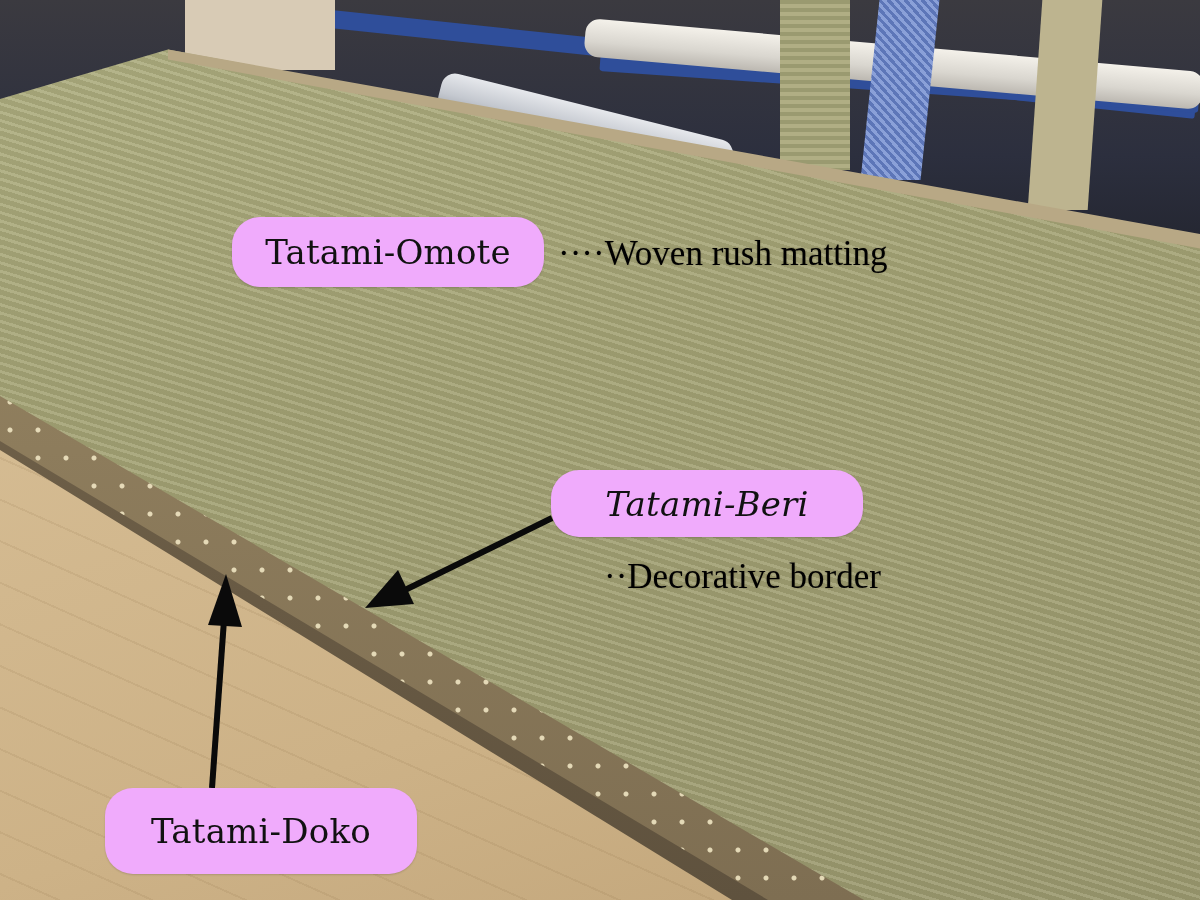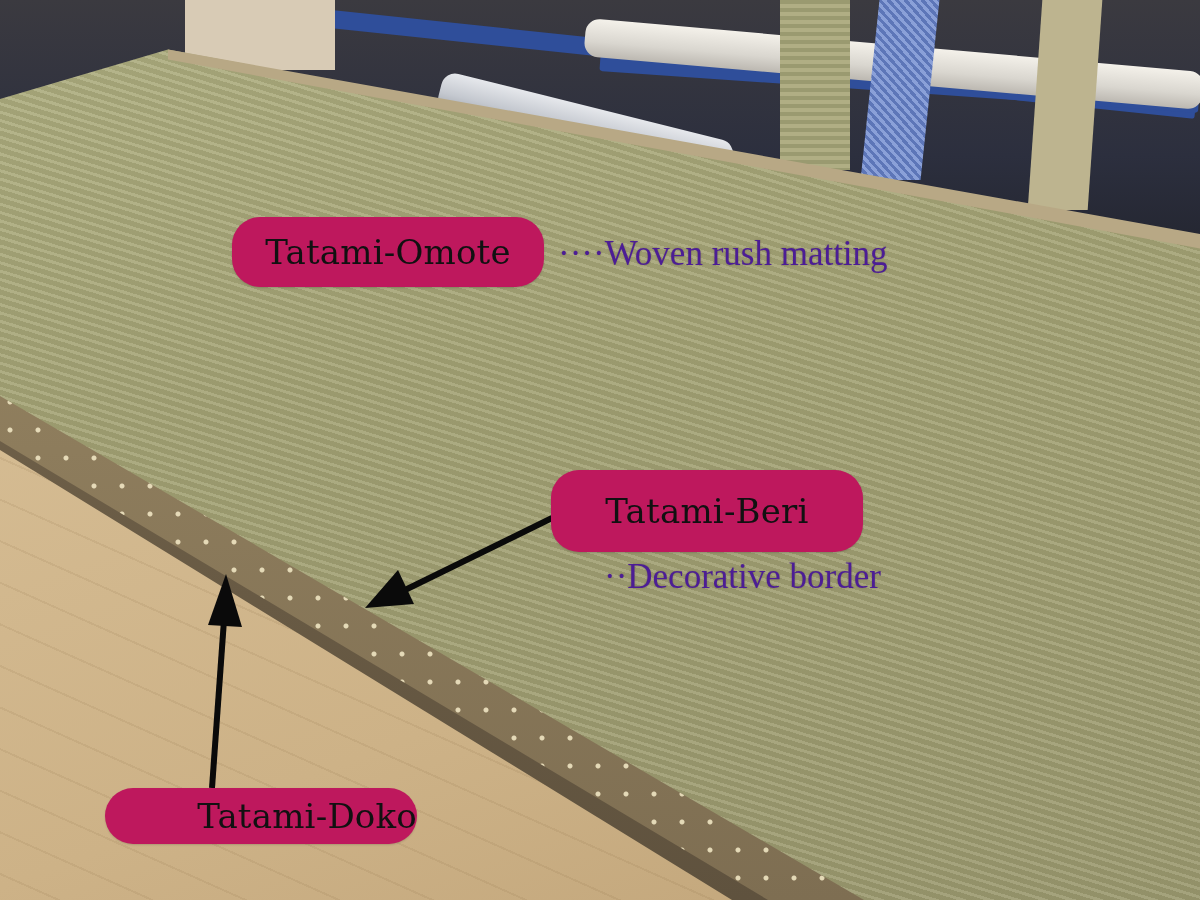--- a/index.html
+++ b/index.html
@@ -32,26 +32,26 @@
   .border-strip { position: absolute; left: 0; top: 0; width: 1200px; height: 900px;
     clip-path: polygon(0% 44%, 72% 100%, 64% 100%, 0% 49%);
     background:
       radial-gradient(circle at 10px 10px, rgba(245,235,200,0.85) 2px, transparent 3px) 0 0/28px 28px,
       linear-gradient(180deg, #9c8a66, #7e6e52); }
   .top-edge { position: absolute; left: 0; top: 0; width: 1200px; height: 900px;
     clip-path: polygon(14% 5.5%, 100% 26%, 100% 27.6%, 14% 6.6%);
     background: #b8a885; }
 
   
-  .pill { position: absolute; background: #be185d; border-radius: 28px;
+  .pill { position: absolute; background: #f0abfc; border-radius: 28px;
     display: flex; align-items: center; justify-content: center;
     font-family: "DejaVu Serif", "Liberation Serif", serif; color: #111;
     font-size: 34px; letter-spacing: 0.2px; box-shadow: 0 1px 2px rgba(0,0,0,0.15); }
   .caption { position: absolute; font-family: "Liberation Serif", "DejaVu Serif", serif;
-    color: #4c1d95; font-size: 35px; white-space: nowrap;
+    color: #000000; font-size: 35px; white-space: nowrap;
     text-shadow: 0 0 2px rgba(60,50,30,0.35); }
   .arrows { position: absolute; left: 0; top: 0; width: 1200px; height: 900px; pointer-events: none; }
 </style>
 </head>
 <body>
 
 <div class="scene">
   <div class="workshop">
     <div class="rack-bar" style="left:330px;top:10px;width:870px;height:18px;transform:rotate(6deg);transform-origin:left;"></div>
     <div class="rack-bar" style="left:600px;top:55px;width:600px;height:16px;transform:rotate(4deg);transform-origin:left;"></div>
@@ -80,23 +80,23 @@
     </g>
   </svg>
 
   <div class="pill" style="left:232px;top:217px;width:312px;height:70px;">
     <span>Tatami-Omote</span>
   </div>
   <div class="caption" style="left:558px;top:234px;">
     <span>····</span><span>Woven rush matting</span>
   </div>
 
-  <div class="pill" style="left:551px;top:470px;width:312px;height:82px;">
+  <div class="pill" style="left:551px;top:470px;width:312px;height:67px;font-style:italic;">
     <span>Tatami-Beri</span>
   </div>
   <div class="caption" style="left:604px;top:557px;text-align:center;">
     <span>··</span><span>Decorative border</span>
   </div>
 
-  <div class="pill" style="left:105px;top:788px;width:312px;height:56px;justify-content:flex-end;">
+  <div class="pill" style="left:105px;top:788px;width:312px;height:86px;">
     <span>Tatami-Doko</span>
   </div>
 </div>
 
 </body></html>

